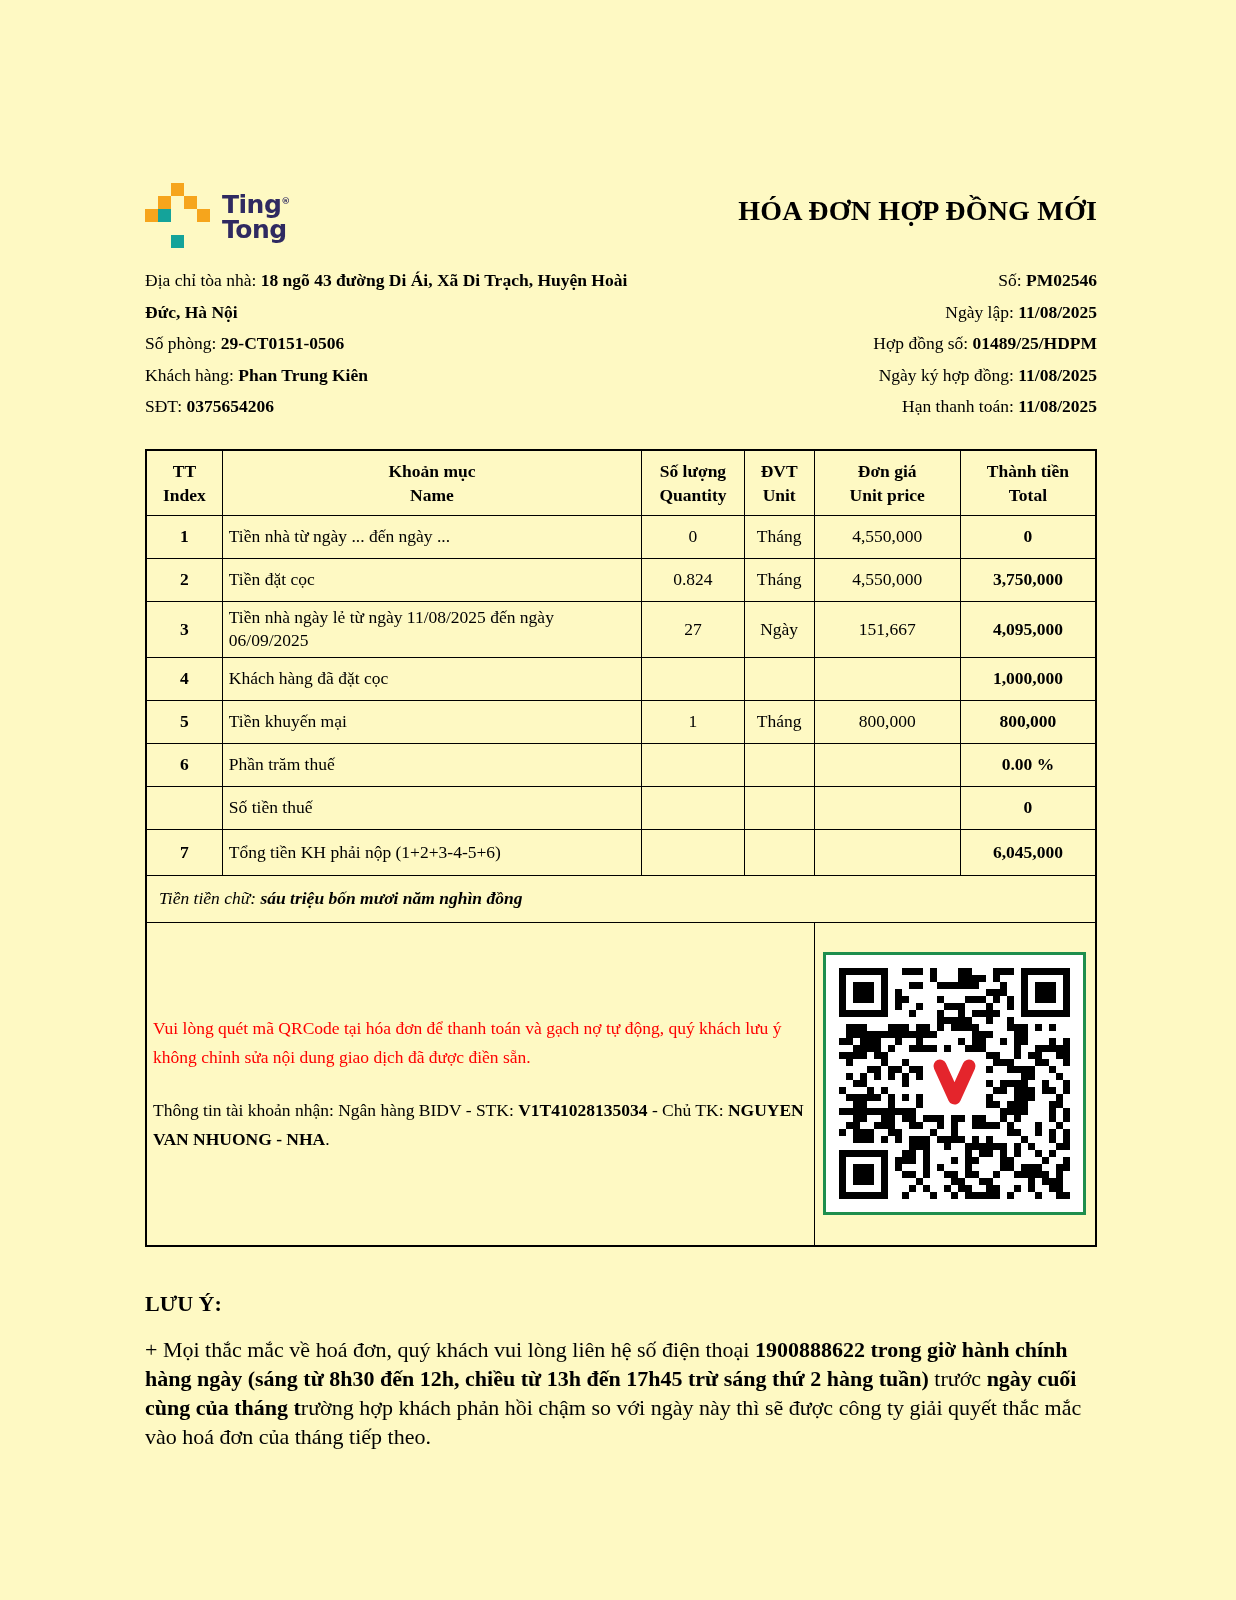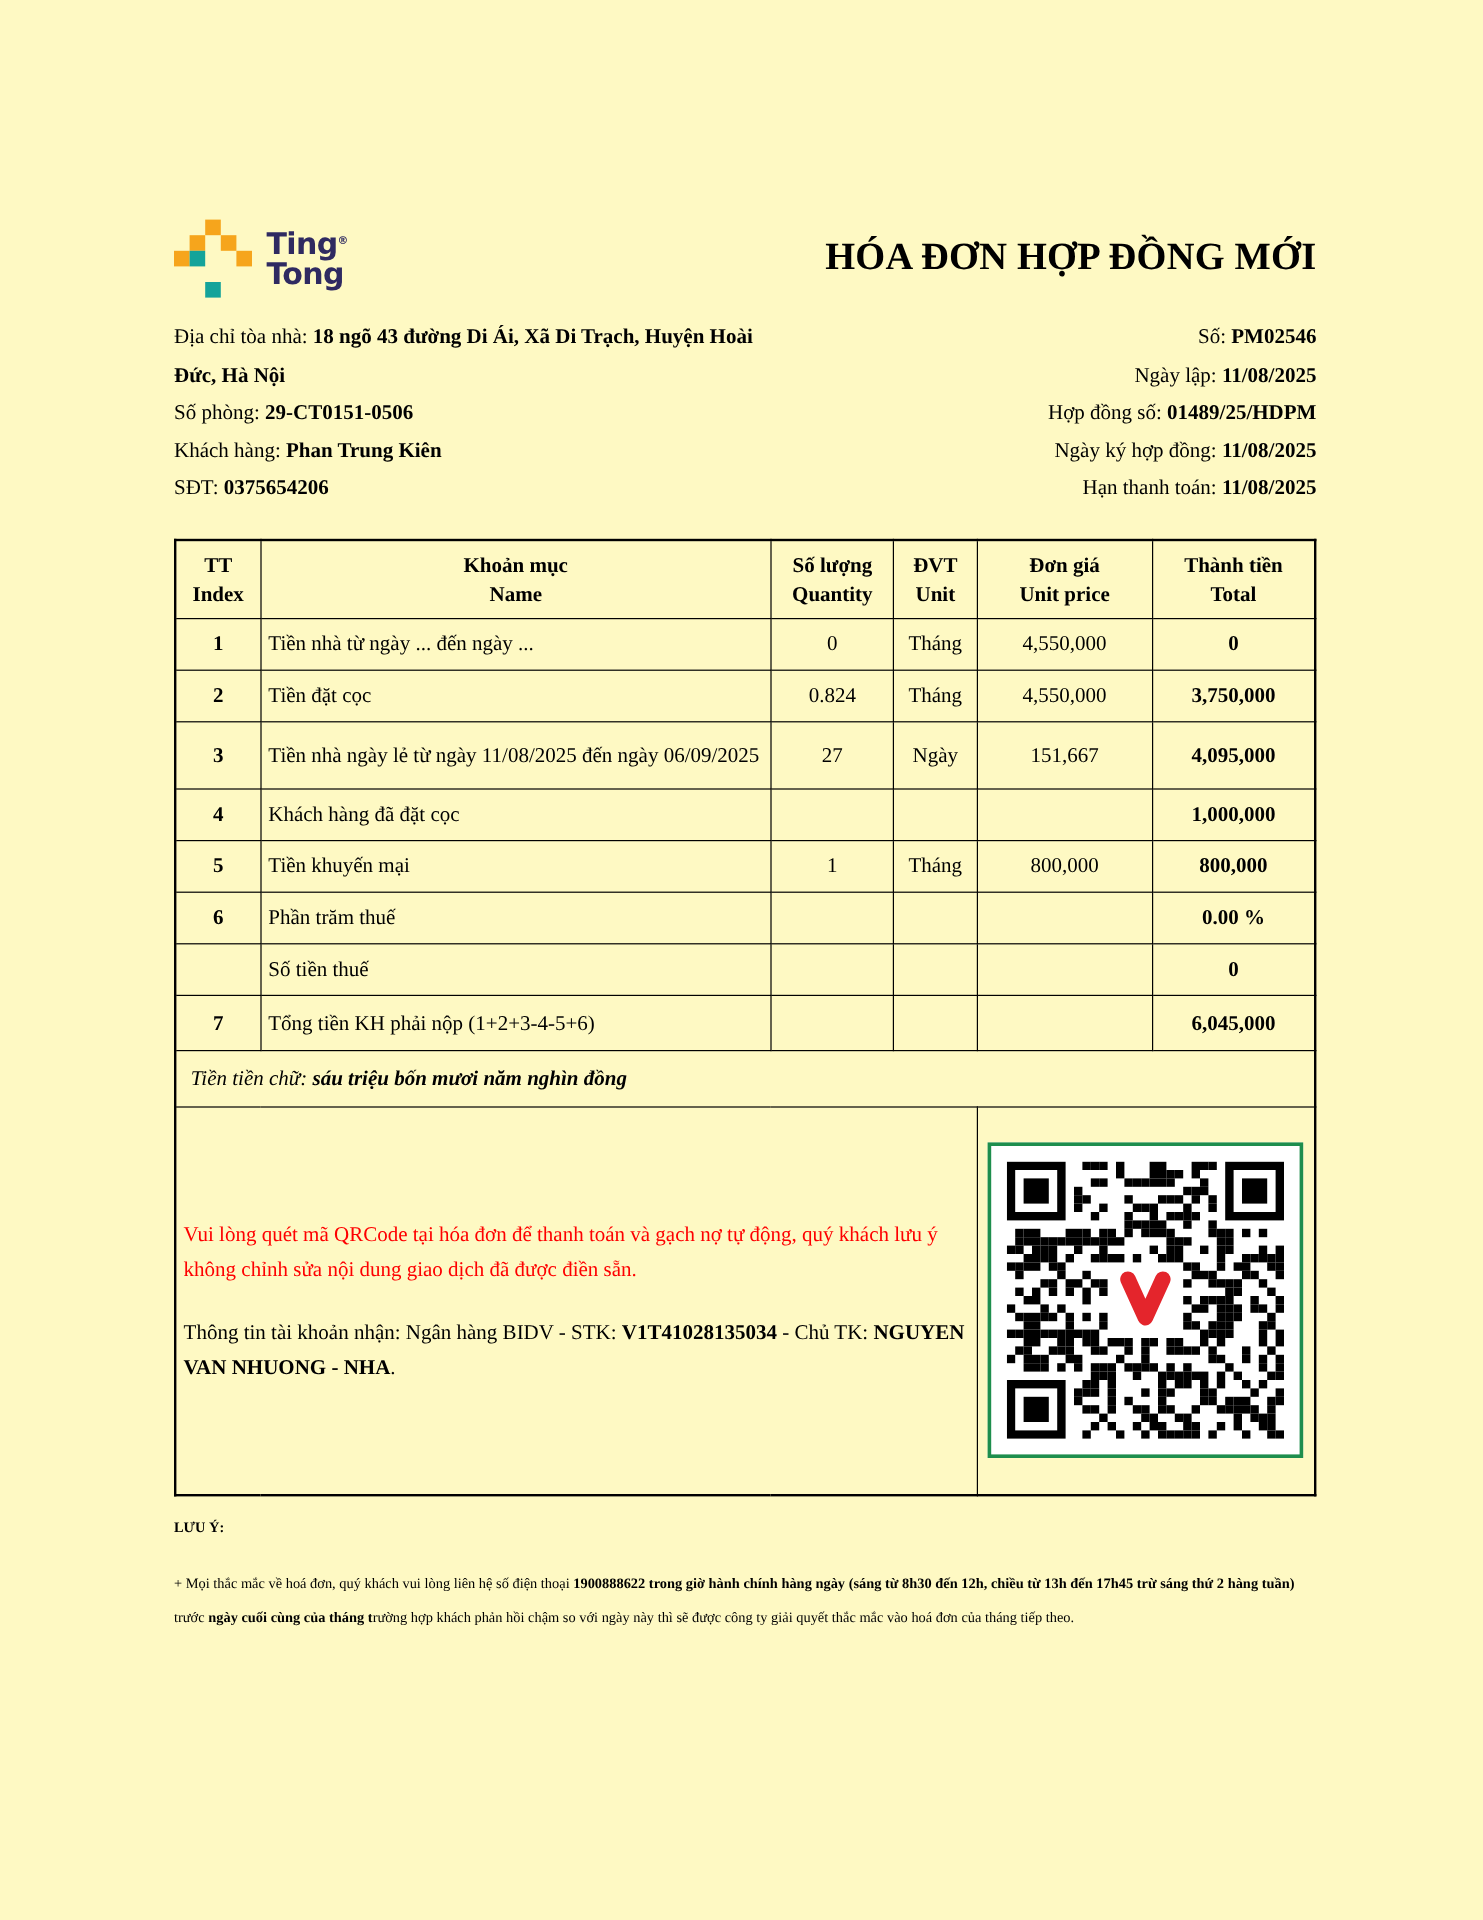--- a/index.html
+++ b/index.html
@@ -32,39 +32,39 @@
   .m5{grid-area:3/5;}
   .m6{grid-area:3/2/5/5;width:39px;height:26px;}
   .m7{grid-area:5/3;}
   .logo-text{
     font-family:"DejaVu Sans","Liberation Sans",sans-serif;
     font-weight:bold;color:#2f2a61;
     font-size:25px;line-height:25px;letter-spacing:-0.5px;margin-top:6px;
   }
   .logo-text .reg{font-size:9px;vertical-align:9px;}
   .title{
-    font-size:32px;font-weight:bold;margin:12px 0 0 0;
+    font-size:28px;font-weight:bold;margin:12px 0 0 0;
     letter-spacing:0.2px;
   }
 
   
   .info{display:flex;justify-content:space-between;margin-top:17px;font-size:17.5px;}
   .info p{margin:0;line-height:31.5px;}
   .info-left{width:512px;}
   .info-right{text-align:right;margin-left:27px;}
   .info b{font-weight:bold;}
 
   
   table.inv{
     border-collapse:collapse;width:952px;margin-top:26px;
     font-size:17.5px;
     border:2px solid #000;
   }
   table.inv th,table.inv td{border:1px solid #000;vertical-align:middle;}
-  table.inv th{font-weight:bold;text-align:center;height:60px;line-height:24px;padding:2px 4px;}
+  table.inv th{font-weight:bold;text-align:center;height:60px;line-height:24px;padding:2px 16px;}
   table.inv td{height:38px;padding:2px 6px;}
   td.c-idx{text-align:center;font-weight:bold;}
   td.c-name{text-align:left;padding-left:12px;line-height:23px;}
   td.c-qty,td.c-unit,td.c-price{text-align:center;}
   td.c-total{text-align:center;font-weight:bold;}
   tr.words-row td{height:42px;font-style:italic;padding-left:12px;}
   tr.words-row b{font-weight:bold;}
 
   tr.qr-row td{height:318px;vertical-align:middle;}
   td.qr-text-cell{padding:10px 18px 10px 12px;}
@@ -75,21 +75,21 @@
   .qr-box{
     display:inline-block;
     border:3px solid #1e8e4d;
     background:#fff;
     padding:13px;
     line-height:0;
   }
   .qr-box svg{width:231px;height:231px;}
 
   
-  .notes{margin-top:12px;font-size:12px;width:960px;}
+  .notes{margin-top:42px;font-size:22px;width:960px;}
   .notes .heading{font-weight:bold;margin:0;}
   .notes p{margin:17px 0 0 0;line-height:29px;}
   .notes .bold{font-weight:bold;}
 </style>
 </head>
 <body>
 
 <div class="page">
   <div class="content">
 

